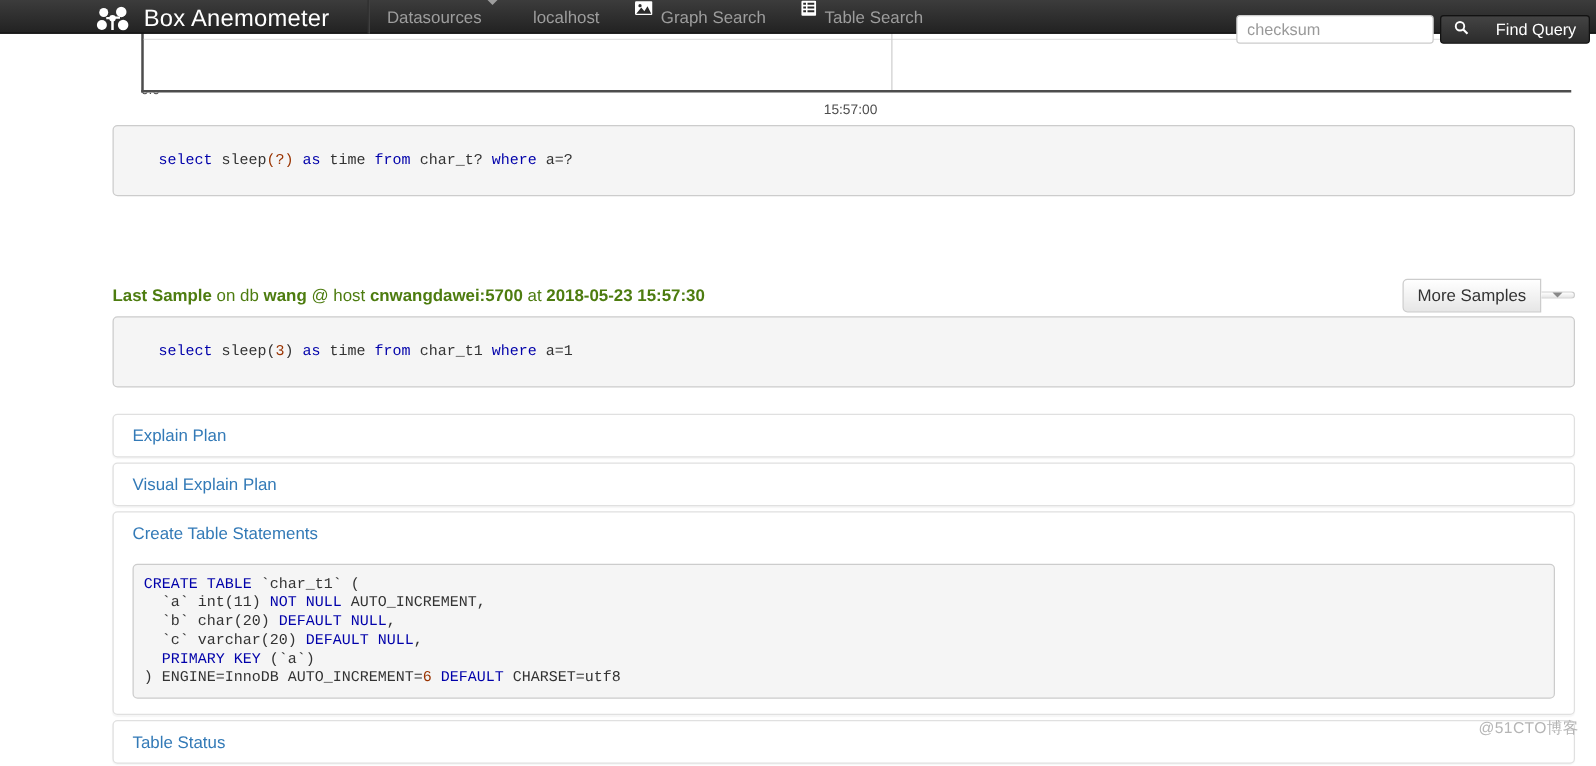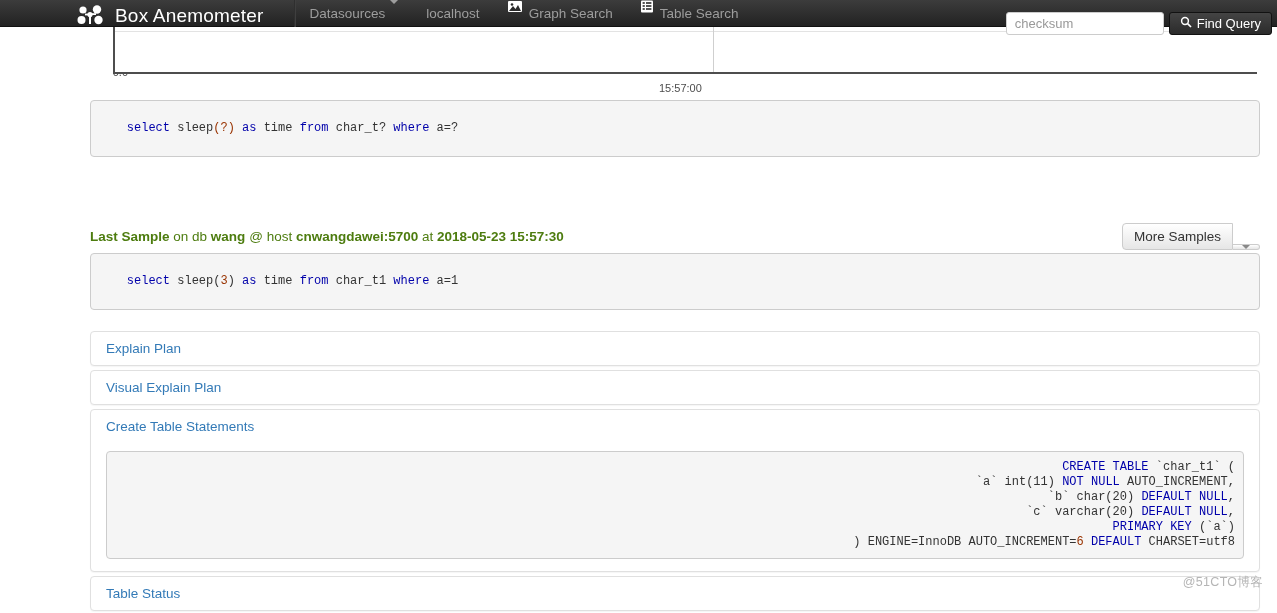--- a/index.html
+++ b/index.html
@@ -108,21 +108,21 @@
     box-sizing: border-box;
     background: #333333;
     background-image: linear-gradient(to bottom, #444 0%, #2b2b2b 100%);
     border: 1px solid #121212;
     border-radius: 3px;
     color: #ffffff;
     font-size: 13px;
     padding: 0 10px;
     display: flex;
     align-items: center;
-    gap: 5px;
+    gap: 22px;
     cursor: pointer;
     font-family: "Liberation Sans", sans-serif;
   }
 
   
   .chart-wrap {
     position: absolute;
     top: 0; left: 0;
     width: 1277px;
     height: 100px;
@@ -211,21 +211,21 @@
     height: 34px;
   }
   .last-sample-text {
     font-size: 13.5px;
     color: #4d7c0f;
   }
   .last-sample-text b { font-weight: bold; }
 
   .btn-group {
     display: flex;
-    align-items: flex-end;
+    align-items: center;
   }
   .btn-default {
     background: #ffffff;
     background-image: linear-gradient(to bottom, #ffffff 0%, #e6e6e6 100%);
     border: 1px solid #cccccc;
     border-radius: 4px 0 0 4px;
     color: #333333;
     font-size: 13.5px;
     padding: 5px 11px;
     cursor: pointer;
@@ -276,21 +276,20 @@
     border: 1px solid #cccccc;
     border-radius: 4px;
     padding: 8px 8px 8px 8px;
     font-family: "Liberation Mono", monospace;
     font-size: 12px;
     line-height: 15px;
     color: #333333;
     white-space: pre;
     overflow: hidden;
     margin: 0;
-    text-align: right;
   }
 
   .watermark {
     position: absolute;
     right: 14px;
     bottom: 22px;
     color: #b5b5b5;
     font-size: 12.5px;
     letter-spacing: 0.3px;
     z-index: 60;

